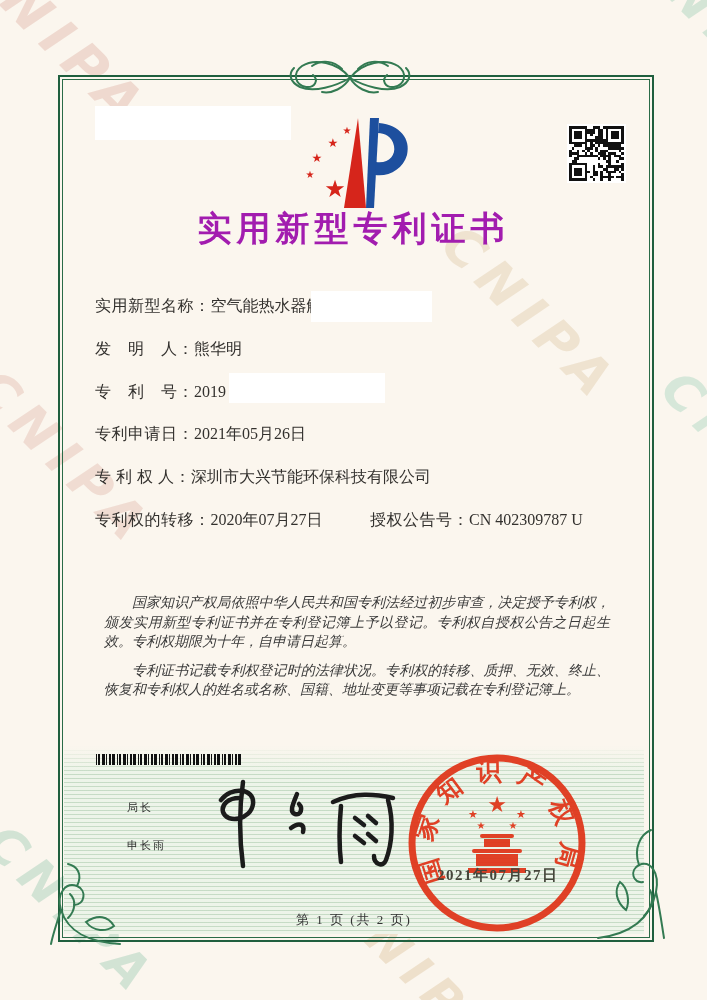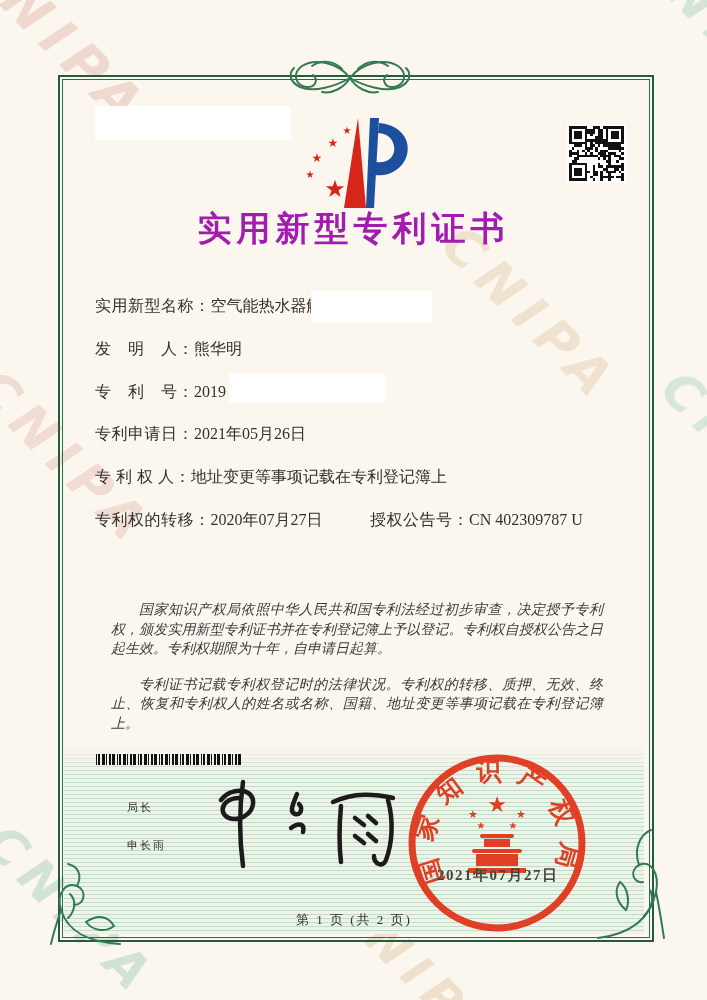--- a/index.html
+++ b/index.html
@@ -58,21 +58,21 @@
   .fields{position:absolute;left:95px;top:296px;width:530px;z-index:5;
           font-size:16px;color:#33312e;}
   .frow{height:42.8px;line-height:20px;position:relative;white-space:nowrap;}
   .flabel{letter-spacing:0.5px;}
   .grant-no{position:absolute;left:275px;top:0;}
 
   
   .paras{position:absolute;left:95px;top:584px;width:524px;z-index:5;
          font-size:14px;line-height:19.5px;color:#3a3a3a;font-style:italic;
          text-align:justify;}
-  .paras p{margin:16px;text-indent:2em;}
+  .paras p{margin:9px;text-indent:2em;}
 
   
   .barcode{position:absolute;left:96px;top:754px;width:160px;height:11px;z-index:5;
            display:flex;align-items:stretch;}
   .barcode span{background:#111;height:100%;}
 
   
   .sig-label{position:absolute;z-index:5;font-family:"Liberation Sans",sans-serif;
              font-size:11px;color:#2b2b2b;letter-spacing:2px;text-align:right;}
   .sig-title{left:127px;top:800px;}
@@ -322,21 +322,21 @@
     <div class="frow">
       <span class="flabel">发　明　人：</span><span>熊华明</span>
     </div>
     <div class="frow">
       <span class="flabel">专　利　号：</span><span>2019</span>
     </div>
     <div class="frow">
       <span class="flabel">专利申请日：</span><span>2021年05月26日</span>
     </div>
     <div class="frow">
-      <span class="flabel">专 利 权 人：</span><span>地址变更等事项记载在专利登记簿上</span>
+      <span class="flabel">专 利 权 人：</span><span>深圳市大兴节能环保科技有限公司</span>
     </div>
     <div class="frow">
       <span><span class="flabel">专利权的转移：</span><span>2020年07月27日</span></span>
       <span class="grant-no"><span class="flabel">授权公告号：</span><span>CN 402309787 U</span></span>
     </div>
   </div>
 
   <div class="paras">
     <p>国家知识产权局依照中华人民共和国专利法经过初步审查，决定授予专利权，颁发实用新型专利证书并在专利登记簿上予以登记。专利权自授权公告之日起生效。专利权期限为十年，自申请日起算。</p>
     <p>专利证书记载专利权登记时的法律状况。专利权的转移、质押、无效、终止、恢复和专利权人的姓名或名称、国籍、地址变更等事项记载在专利登记簿上。</p>

